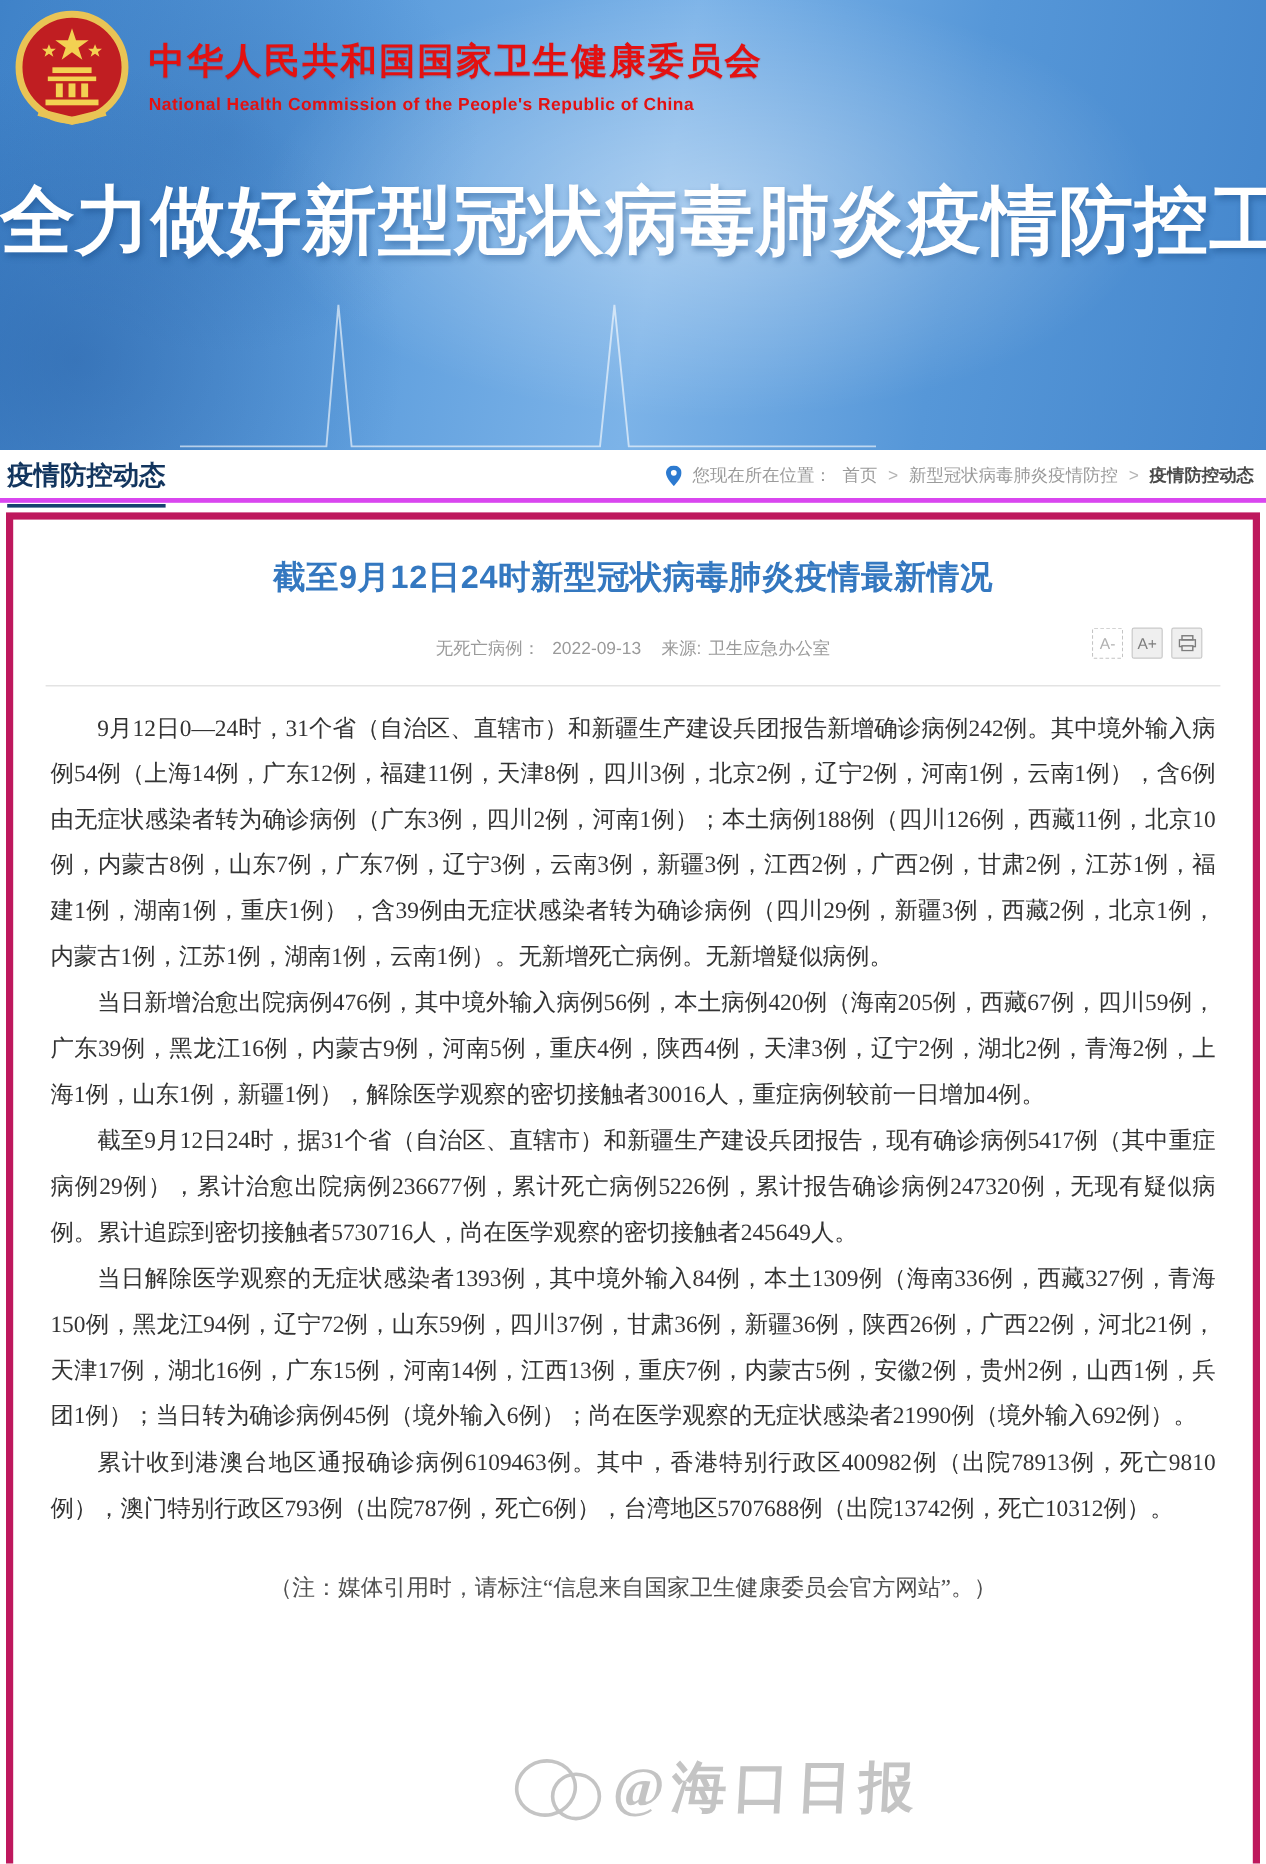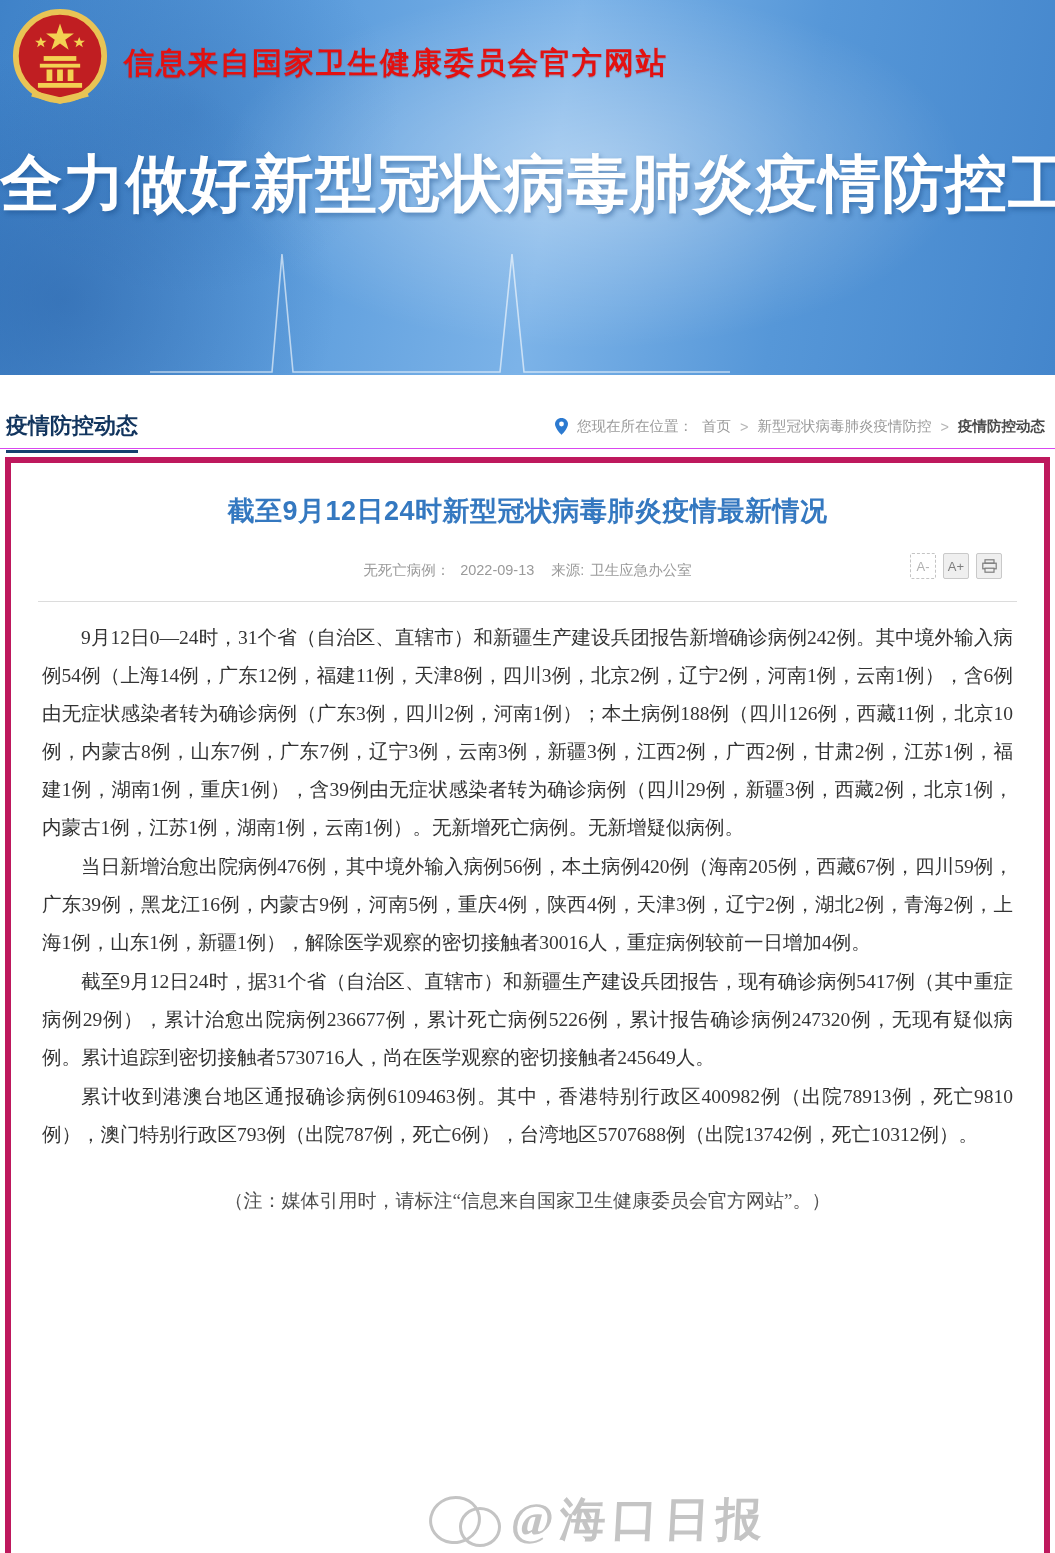--- a/index.html
+++ b/index.html
@@ -27,22 +27,22 @@
   }
   .slogan {
     position:absolute; top:142px; left:0; right:0; text-align:center;
     color:#fff; font-size:62px; font-weight:900; letter-spacing:1px; white-space:nowrap;
     text-shadow:2px 3px 5px rgba(20,70,130,0.45);
   }
   .ecg { position:absolute; left:0; bottom:0; width:1055px; height:125px; }
 
   
   .breadcrumb-bar {
-    position:relative; margin-top:30px; padding:6px 6px 0 6px; height:44px;
-    border-bottom:1px solid #d946ef;
+    position:relative; margin-top:0; padding:6px 6px 0 6px; height:44px;
+    border-bottom:4px solid #d946ef;
   }
   .section-title {
     display:inline-block; font-size:22px; font-weight:bold; color:#12355e;
     padding-bottom:9px; border-bottom:3px solid #17406f; cursor:pointer;
   }
   .crumbs { position:absolute; right:10px; top:12px; font-size:14.5px; color:#9b9b9b; display:flex; align-items:center; gap:9px;text-align:center; }
   .pin-icon { width:13px; height:17px; display:inline-block; }
   .crumb { color:#9b9b9b; text-decoration:none; cursor:pointer; }
   .crumb.current { color:#4a4a4a; font-weight:bold; }
   .sep { color:#b5b5b5; }
@@ -107,21 +107,22 @@
         <polygon fill="#f3d152" points="70,30 71.6,34 76,34 72.5,36.7 73.8,40.8 70,38.3 66.2,40.8 67.5,36.7 64,34 68.4,34"></polygon>
         <rect x="33" y="50" width="34" height="5" fill="#f3d152"></rect>
         <rect x="29" y="58" width="42" height="4" fill="#f3d152"></rect>
         <rect x="36" y="64" width="6" height="12" fill="#f3d152"></rect>
         <rect x="47" y="64" width="6" height="12" fill="#f3d152"></rect>
         <rect x="58" y="64" width="6" height="12" fill="#f3d152"></rect>
         <rect x="27" y="78" width="46" height="5" fill="#f3d152"></rect>
         <path d="M20 92 L50 100 L80 92 L78 86 L50 93 L22 86 Z" fill="#e9c455"></path>
       </svg>
       <div class="site-titles">
-        <div class="site-title-zh">信息来自国家卫生健康委员会官方网站</div>
+        <div class="site-title-zh">中华人民共和国国家卫生健康委员会</div>
+        <div class="site-title-en">National Health Commission of the People's Republic of China</div>
       </div>
     </div>
 
     <div class="slogan">全力做好新型冠状病毒肺炎疫情防控工作</div>
 
     <svg class="ecg" viewBox="0 0 1055 125" preserveAspectRatio="none">
       <polyline points="150,122 272,122 282,4 293,122 500,122 512,4 524,122 730,122" fill="none" stroke="rgba(255,255,255,0.6)" stroke-width="1.6"></polyline>
     </svg>
   </div>
 
@@ -160,20 +161,21 @@
         </button>
       </div>
     </div>
 
     <div class="rule"></div>
 
     <div class="article-body">
       <p>9月12日0—24时，31个省（自治区、直辖市）和新疆生产建设兵团报告新增确诊病例242例。其中境外输入病例54例（上海14例，广东12例，福建11例，天津8例，四川3例，北京2例，辽宁2例，河南1例，云南1例），含6例由无症状感染者转为确诊病例（广东3例，四川2例，河南1例）；本土病例188例（四川126例，西藏11例，北京10例，内蒙古8例，山东7例，广东7例，辽宁3例，云南3例，新疆3例，江西2例，广西2例，甘肃2例，江苏1例，福建1例，湖南1例，重庆1例），含39例由无症状感染者转为确诊病例（四川29例，新疆3例，西藏2例，北京1例，内蒙古1例，江苏1例，湖南1例，云南1例）。无新增死亡病例。无新增疑似病例。</p>
       <p>当日新增治愈出院病例476例，其中境外输入病例56例，本土病例420例（海南205例，西藏67例，四川59例，广东39例，黑龙江16例，内蒙古9例，河南5例，重庆4例，陕西4例，天津3例，辽宁2例，湖北2例，青海2例，上海1例，山东1例，新疆1例），解除医学观察的密切接触者30016人，重症病例较前一日增加4例。</p>
       <p>截至9月12日24时，据31个省（自治区、直辖市）和新疆生产建设兵团报告，现有确诊病例5417例（其中重症病例29例），累计治愈出院病例236677例，累计死亡病例5226例，累计报告确诊病例247320例，无现有疑似病例。累计追踪到密切接触者5730716人，尚在医学观察的密切接触者245649人。</p>
+      <p>当日解除医学观察的无症状感染者1393例，其中境外输入84例，本土1309例（海南336例，西藏327例，青海150例，黑龙江94例，辽宁72例，山东59例，四川37例，甘肃36例，新疆36例，陕西26例，广西22例，河北21例，天津17例，湖北16例，广东15例，河南14例，江西13例，重庆7例，内蒙古5例，安徽2例，贵州2例，山西1例，兵团1例）；当日转为确诊病例45例（境外输入6例）；尚在医学观察的无症状感染者21990例（境外输入692例）。</p>
       <p>累计收到港澳台地区通报确诊病例6109463例。其中，香港特别行政区400982例（出院78913例，死亡9810例），澳门特别行政区793例（出院787例，死亡6例），台湾地区5707688例（出院13742例，死亡10312例）。</p>
       <p class="note">（注：媒体引用时，请标注“信息来自国家卫生健康委员会官方网站”。）</p>
     </div>
 
     <div class="watermark">
       <span class="wm-c1"></span>
       <span class="wm-c2"></span>
       <span class="wm-text">@海口日报</span>
     </div>
   </div>

